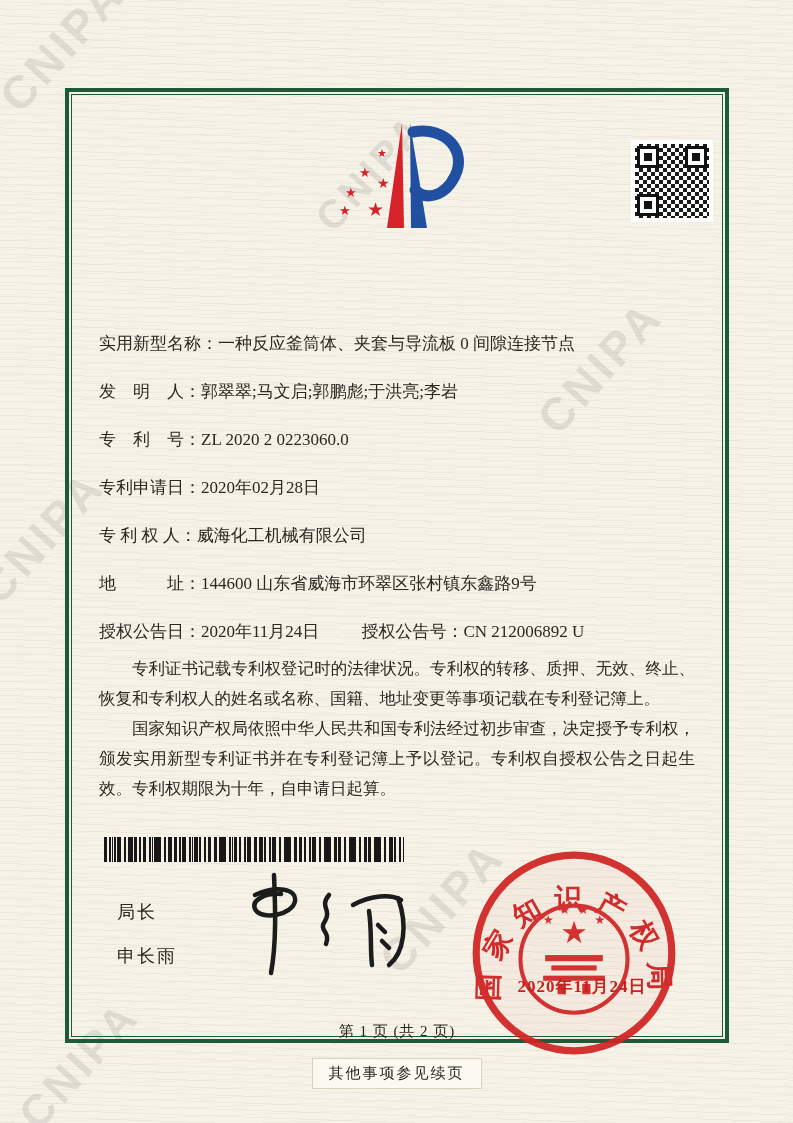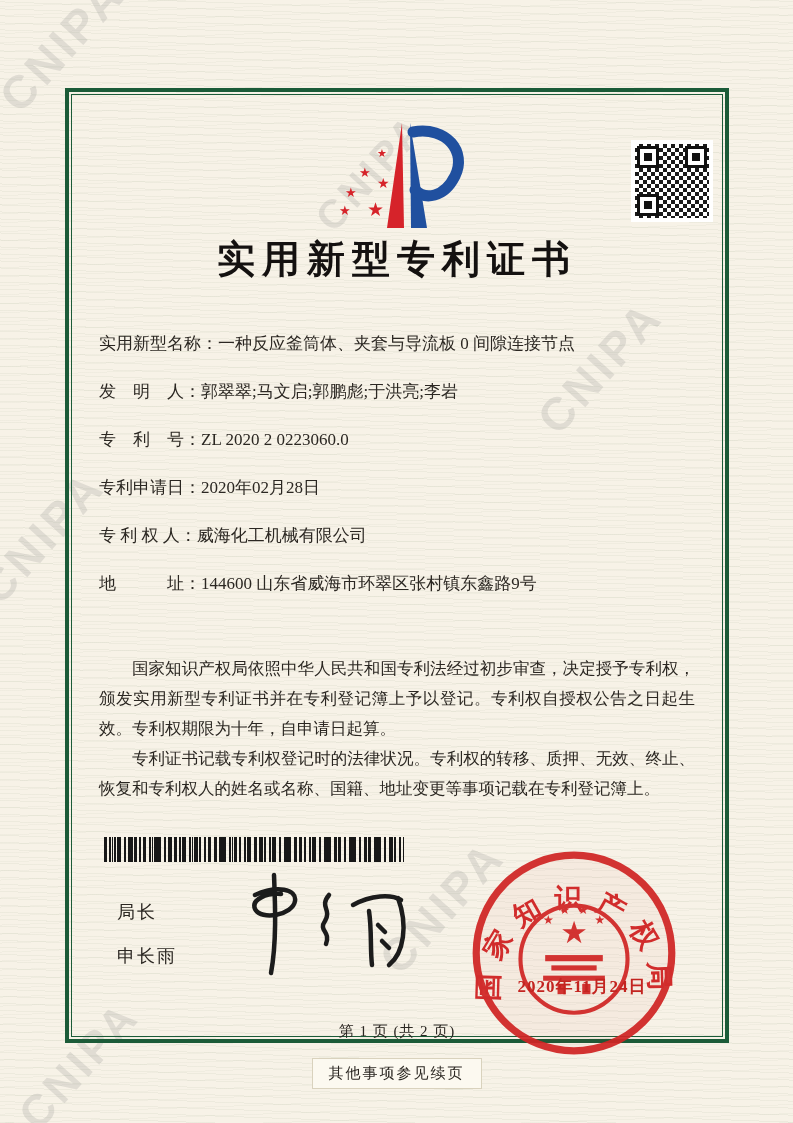--- a/index.html
+++ b/index.html
@@ -121,46 +121,48 @@
         <path d="M30,14 C64,8 84,34 72,58 C61,80 42,82 32,72" fill="none" stroke="#20509f" stroke-width="11" stroke-linecap="round"></path>
       </svg>
     </div>
 
     <div class="qr">
       <div class="finder f-tl"></div>
       <div class="finder f-tr"></div>
       <div class="finder f-bl"></div>
     </div>
 
-    <div class="title">实用新型专利证书</div>
 
     <div class="fields">
       <div class="field-row">
         <span class="lbl">实用新型名称：</span><span>一种反应釜筒体、夹套与导流板 0 间隙连接节点</span>
       </div>
       <div class="field-row">
         <span class="lbl">发　明　人：</span><span>郭翠翠;马文启;郭鹏彪;于洪亮;李岩</span>
       </div>
       <div class="field-row">
         <span class="lbl">专　利　号：</span><span>ZL 2020 2 0223060.0</span>
       </div>
       <div class="field-row">
         <span class="lbl">专利申请日：</span><span>2020年02月28日</span>
       </div>
       <div class="field-row">
         <span class="lbl">专 利 权 人：</span><span>威海化工机械有限公司</span>
       </div>
       <div class="field-row">
         <span class="lbl">地　　　址：</span><span>144600 山东省威海市环翠区张村镇东鑫路9号</span>
       </div>
+      <div class="field-row">
+        <span class="lbl">授权公告日：</span><span>2020年11月24日</span><span class="lbl grant-no">授权公告号：</span><span>CN 212006892 U</span>
+      </div>
     </div>
 
     <div class="paras">
+      <p>专利证书记载专利权登记时的法律状况。专利权的转移、质押、无效、终止、恢复和专利权人的姓名或名称、国籍、地址变更等事项记载在专利登记簿上。</p>
       <p>国家知识产权局依照中华人民共和国专利法经过初步审查，决定授予专利权，颁发实用新型专利证书并在专利登记簿上予以登记。专利权自授权公告之日起生效。专利权期限为十年，自申请日起算。</p>
-      <p>专利证书记载专利权登记时的法律状况。专利权的转移、质押、无效、终止、恢复和专利权人的姓名或名称、国籍、地址变更等事项记载在专利登记簿上。</p>
     </div>
 
     <div class="barcode"></div>
 
     <div class="director">
       <div>局长</div>
       <div class="name">申长雨</div>
     </div>
 
     <svg class="signature" width="215" height="115" viewBox="0 0 215 115">

